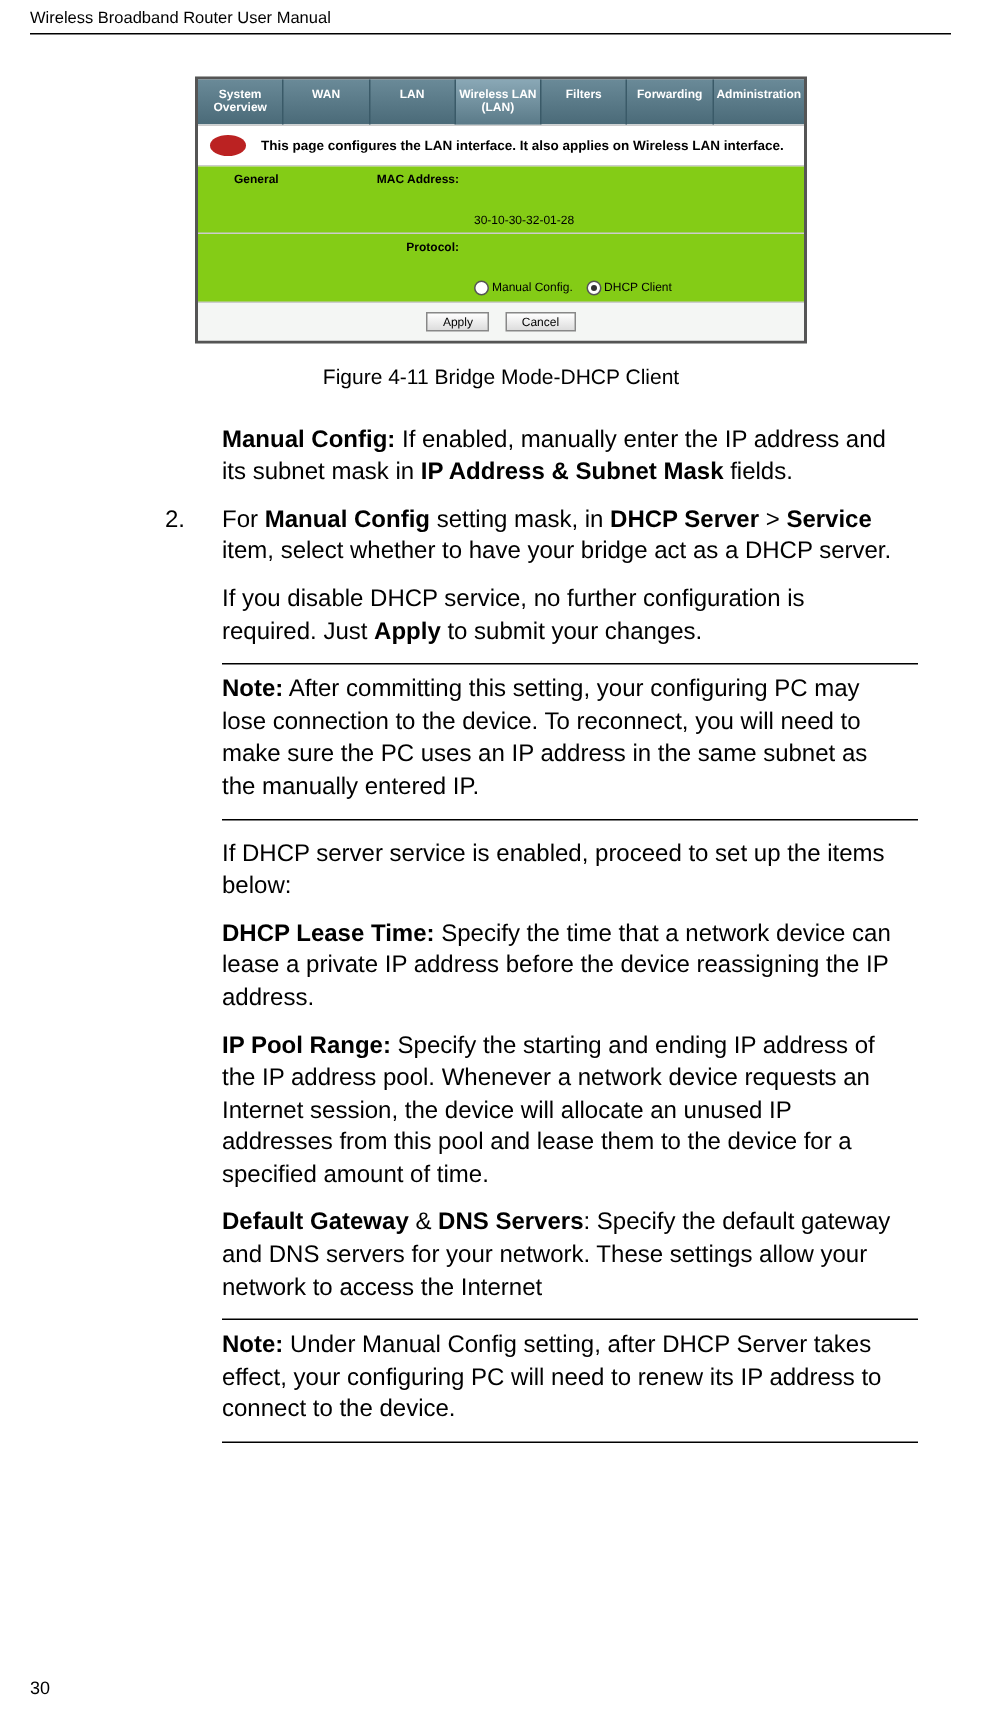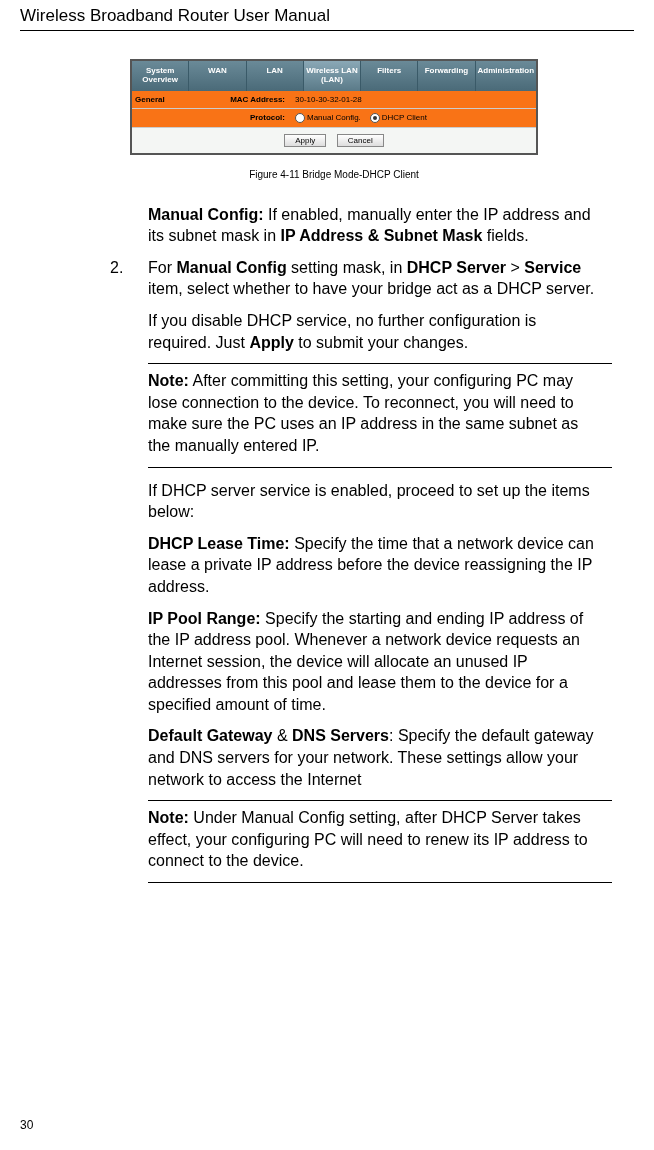--- a/index.html
+++ b/index.html
@@ -11,21 +11,21 @@
     width: 654px;
     height: 1150px;
     position: relative;
     box-sizing: border-box;
   }
   .page {
     padding: 0 20px 0 20px;
     box-sizing: border-box;
   }
   .header {
-    font-size: 17px;
+    font-size: 11px;
     padding: 6px 0 4px 0;
   }
   .header-rule {
     border: none;
     border-top: 1px solid #000;
     margin: 0 0 20px 0;
   }
   .figure {
     margin: 28px 0 0 110px;
     width: 408px;
@@ -62,37 +62,38 @@
     border-bottom: 1px solid #ccc;
   }
   .mock-logo {
     width: 24px; height: 14px;
     background: #b22;
     border-radius: 50%;
     margin-right: 10px;
   }
   .mock-row2 {
     display: flex;
-    background: #f97316;
-    padding: 4px 3px;
+    background: #84cc16;
+    padding: 4px 24px;
     border-bottom: 1px solid #ccc;
     font-size: 8px;
   }
   .mock-left {
     width: 60px;
     font-weight: bold;
   }
   .mock-mid {
     width: 90px;
     text-align: right;
     padding-right: 10px;
     font-weight: bold;
   }
   .mock-right {
     flex: 1;
+    margin-top: 27px;
   }
   .mock-radio {
     display: inline-block;
     width: 8px; height: 8px;
     border: 1px solid #555;
     border-radius: 50%;
     vertical-align: middle;
     margin-right: 2px;
     background: #fff;
   }
@@ -112,21 +113,21 @@
   .mock-btn {
     display: inline-block;
     border: 1px solid #888;
     background: linear-gradient(#fff, #ddd);
     padding: 1px 10px;
     font-size: 8px;
     margin: 0 4px;
   }
   .figcaption {
     text-align: center;
-    font-size: 10px;
+    font-size: 14px;
     margin: 14px 0 24px 0;
   }
   .content {
     margin-left: 128px;
     margin-right: 22px;
     font-size: 16px;
     line-height: 1.35;
   }
   .para {
     margin: 0 12px 10px 0;
@@ -164,20 +165,24 @@
     <div class="mock-ui">
       <div class="mock-tabs">
         <div class="mock-tab">System Overview</div>
         <div class="mock-tab">WAN</div>
         <div class="mock-tab">LAN</div>
         <div class="mock-tab active">Wireless LAN (LAN)</div>
         <div class="mock-tab">Filters</div>
         <div class="mock-tab">Forwarding</div>
         <div class="mock-tab">Administration</div>
       </div>
+      <div class="mock-row1">
+        <div class="mock-logo"></div>
+        <b>This page configures the LAN interface. It also applies on Wireless LAN interface.</b>
+      </div>
       <div class="mock-row2">
         <div class="mock-left">General</div>
         <div class="mock-mid">MAC Address:</div>
         <div class="mock-right">30-10-30-32-01-28</div>
       </div>
       <div class="mock-row2">
         <div class="mock-left"></div>
         <div class="mock-mid">Protocol:</div>
         <div class="mock-right">
           <span class="mock-radio"></span><span>Manual Config.</span>

